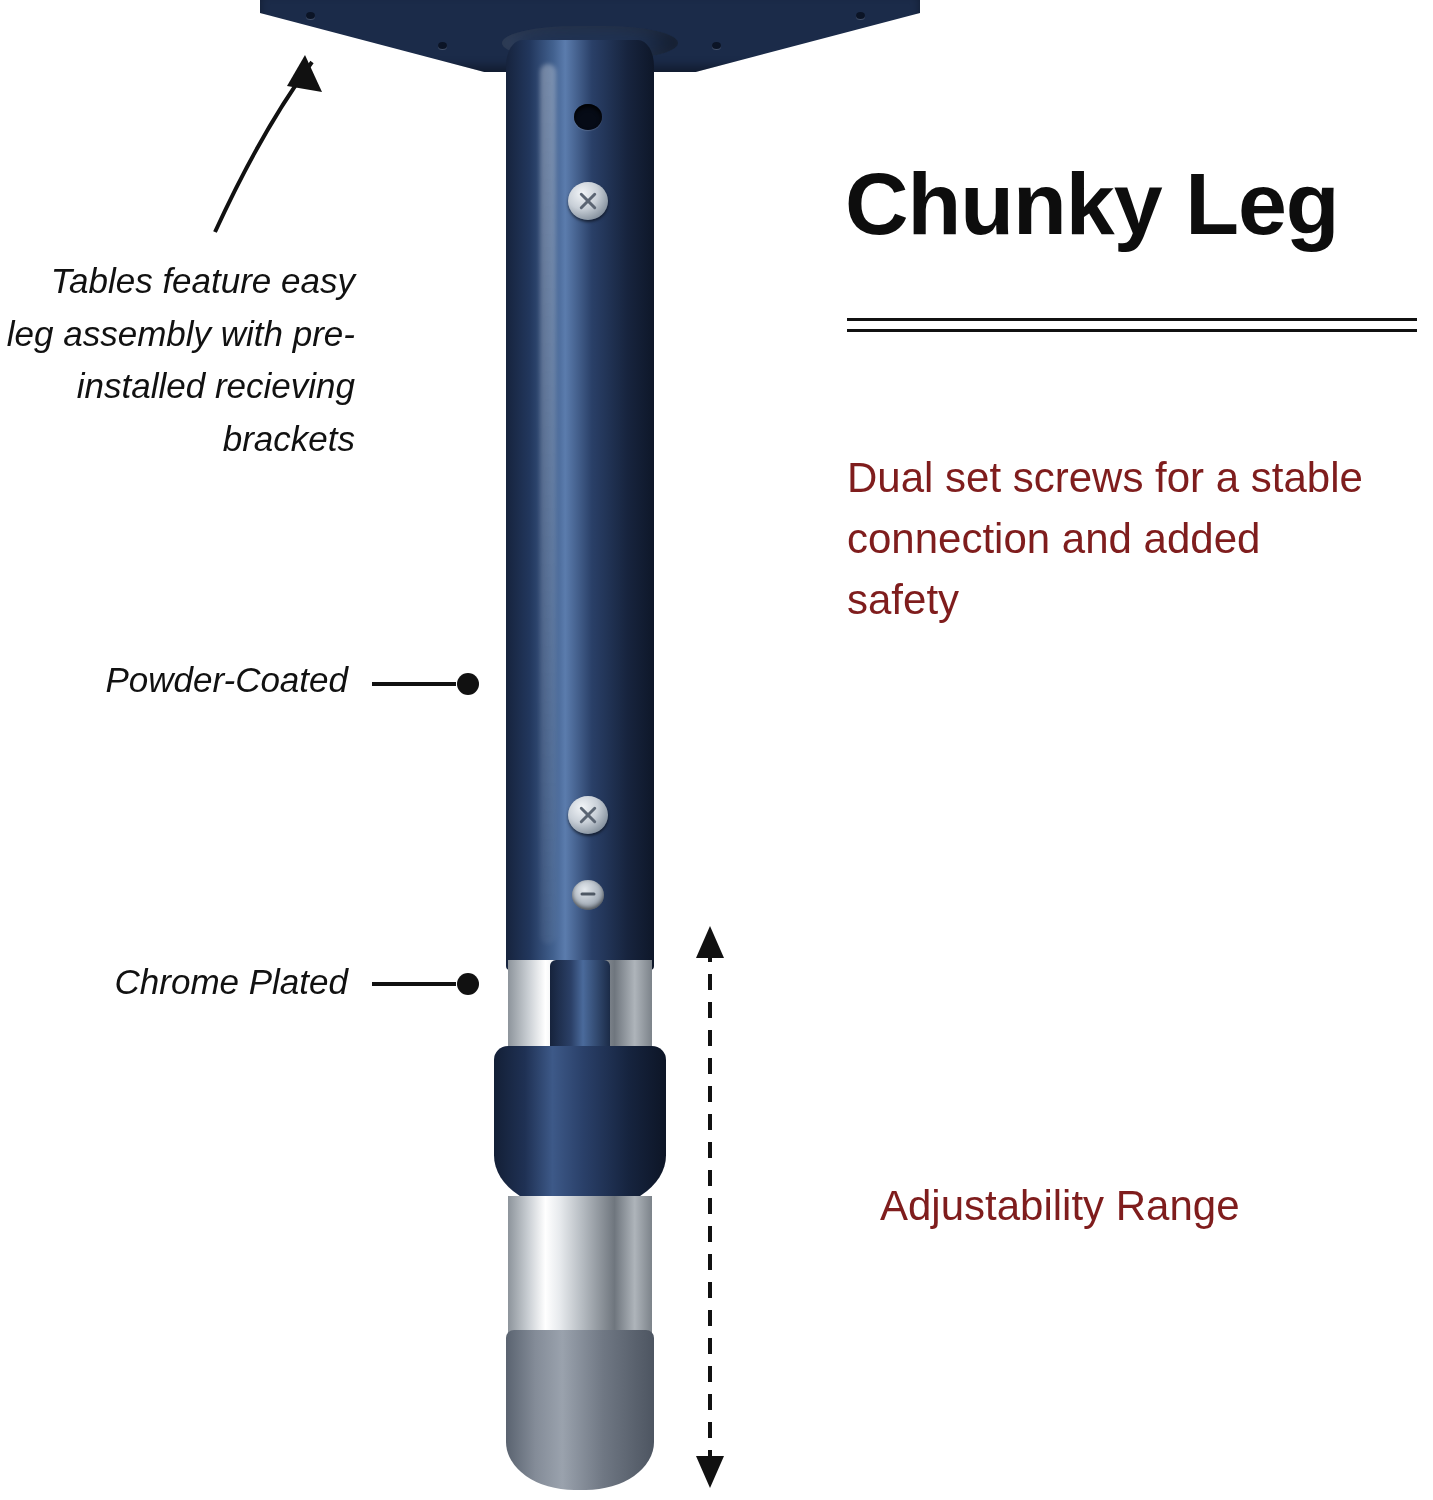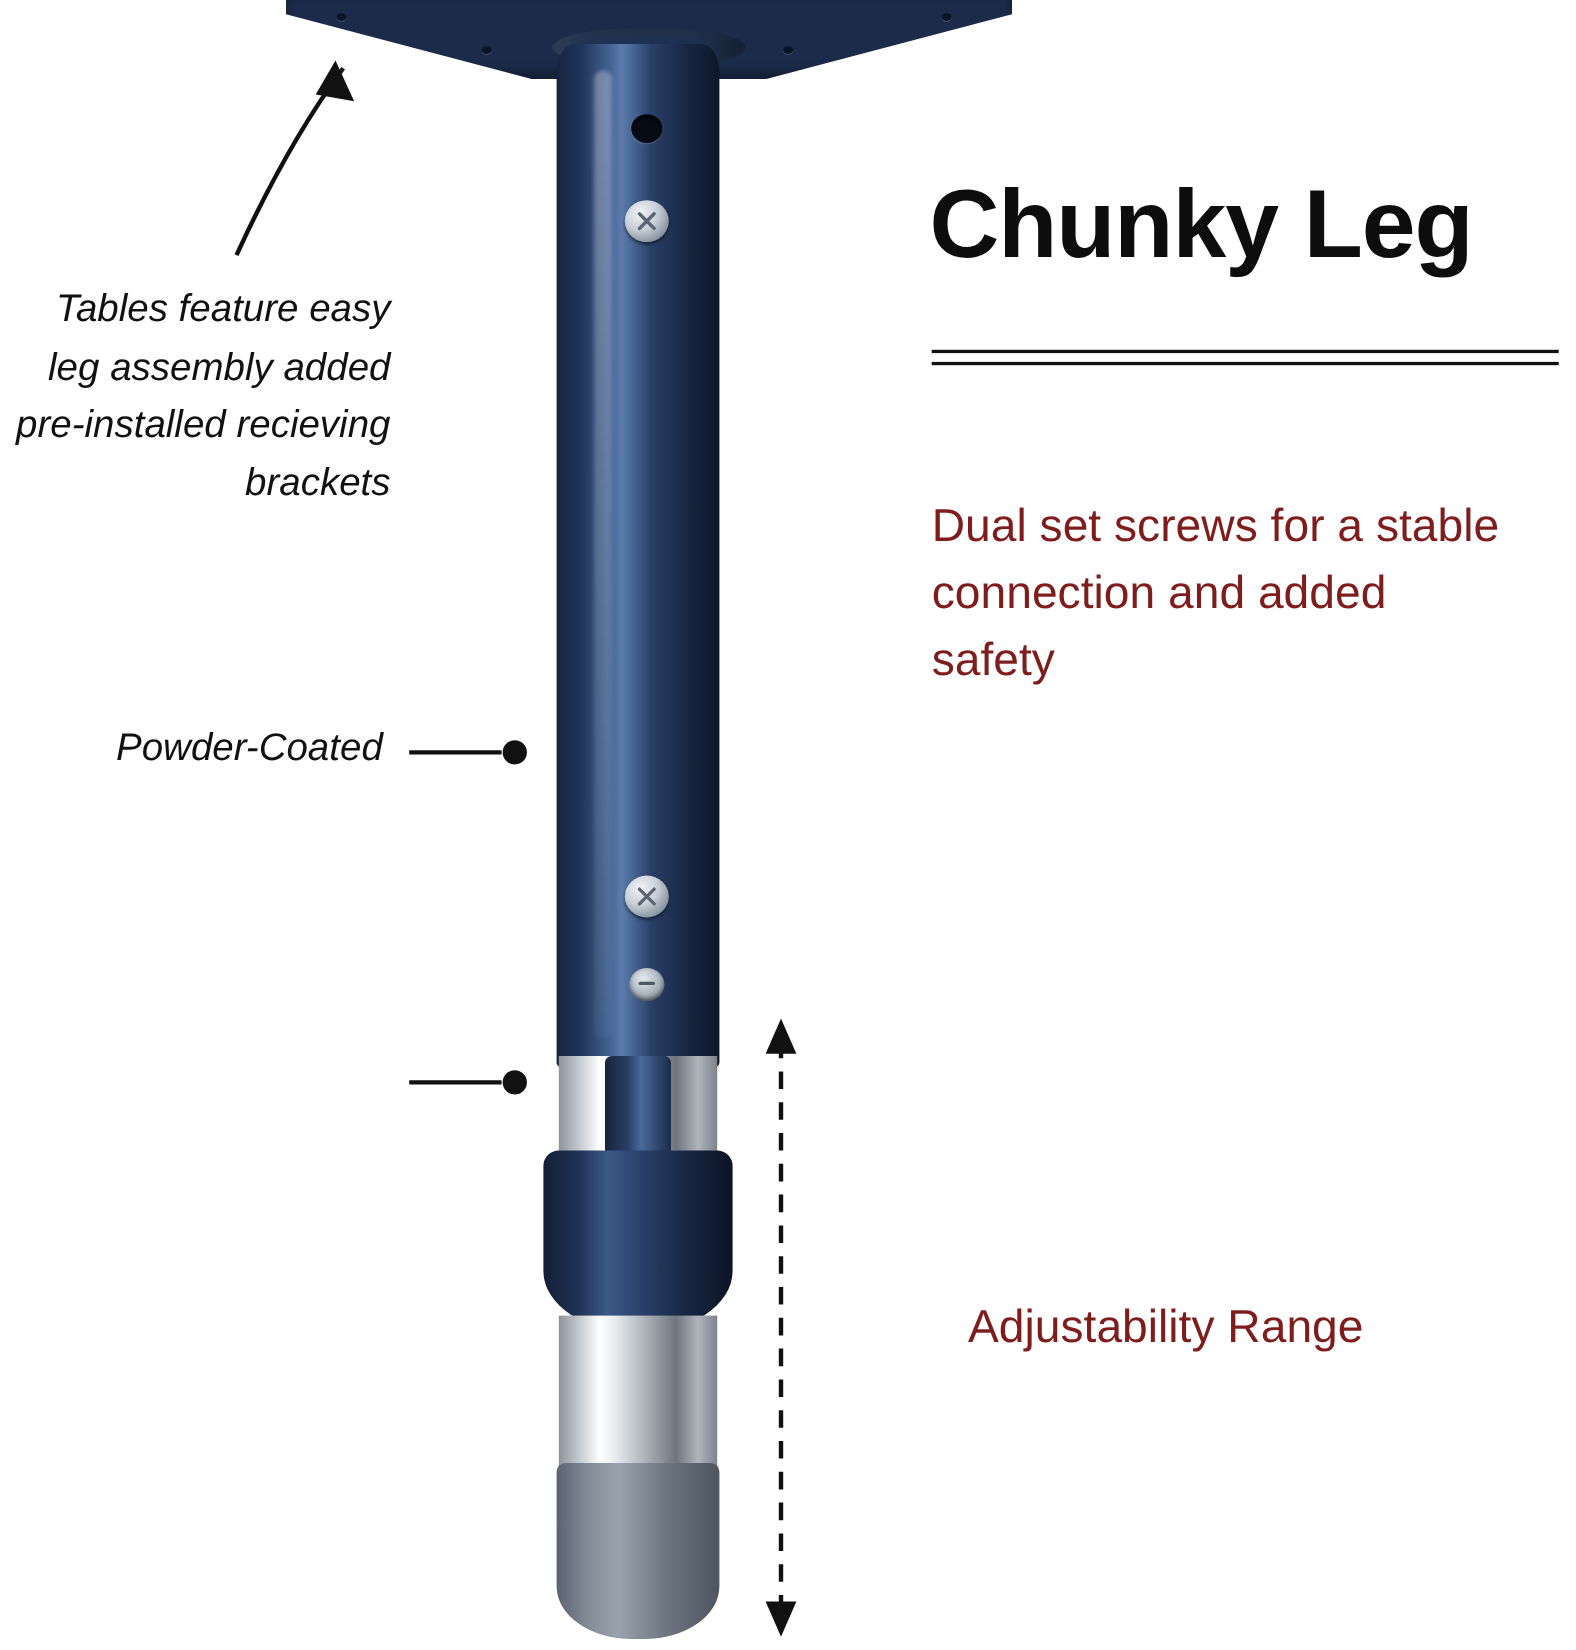--- a/index.html
+++ b/index.html
@@ -333,24 +333,25 @@
     <circle cx="468" cy="684" r="11" fill="#111"></circle>
 
     <line x1="372" y1="984" x2="456" y2="984" stroke="#111" stroke-width="4"></line>
     <circle cx="468" cy="984" r="11" fill="#111"></circle>
 
     <line x1="710" y1="946" x2="710" y2="1468" stroke="#111" stroke-width="4" stroke-dasharray="16 12"></line>
     <path d="M 710 926 L 724 958 L 696 958 Z" fill="#111"></path>
     <path d="M 710 1488 L 724 1456 L 696 1456 Z" fill="#111"></path>
   </svg>
 
-  <div class="callout callout-assembly">Tables feature easy leg assembly added pre-installed recieving brackets</div>
+  <div class="callout callout-assembly">Tables feature easy leg assembly with pre-installed recieving brackets</div>
 
   <div class="callout callout-powder">Powder-Coated</div>
 
+  <div class="callout callout-chrome">Chrome Plated</div>
 
   <div class="right-col">
     <div class="title">Chunky Leg</div>
     <div class="rule"></div>
 
     <div class="para para-1">Dual set screws for a stable connection and added safety</div>
 
     <div class="para para-3">
       <span>Adjustability Range</span>
     </div>

